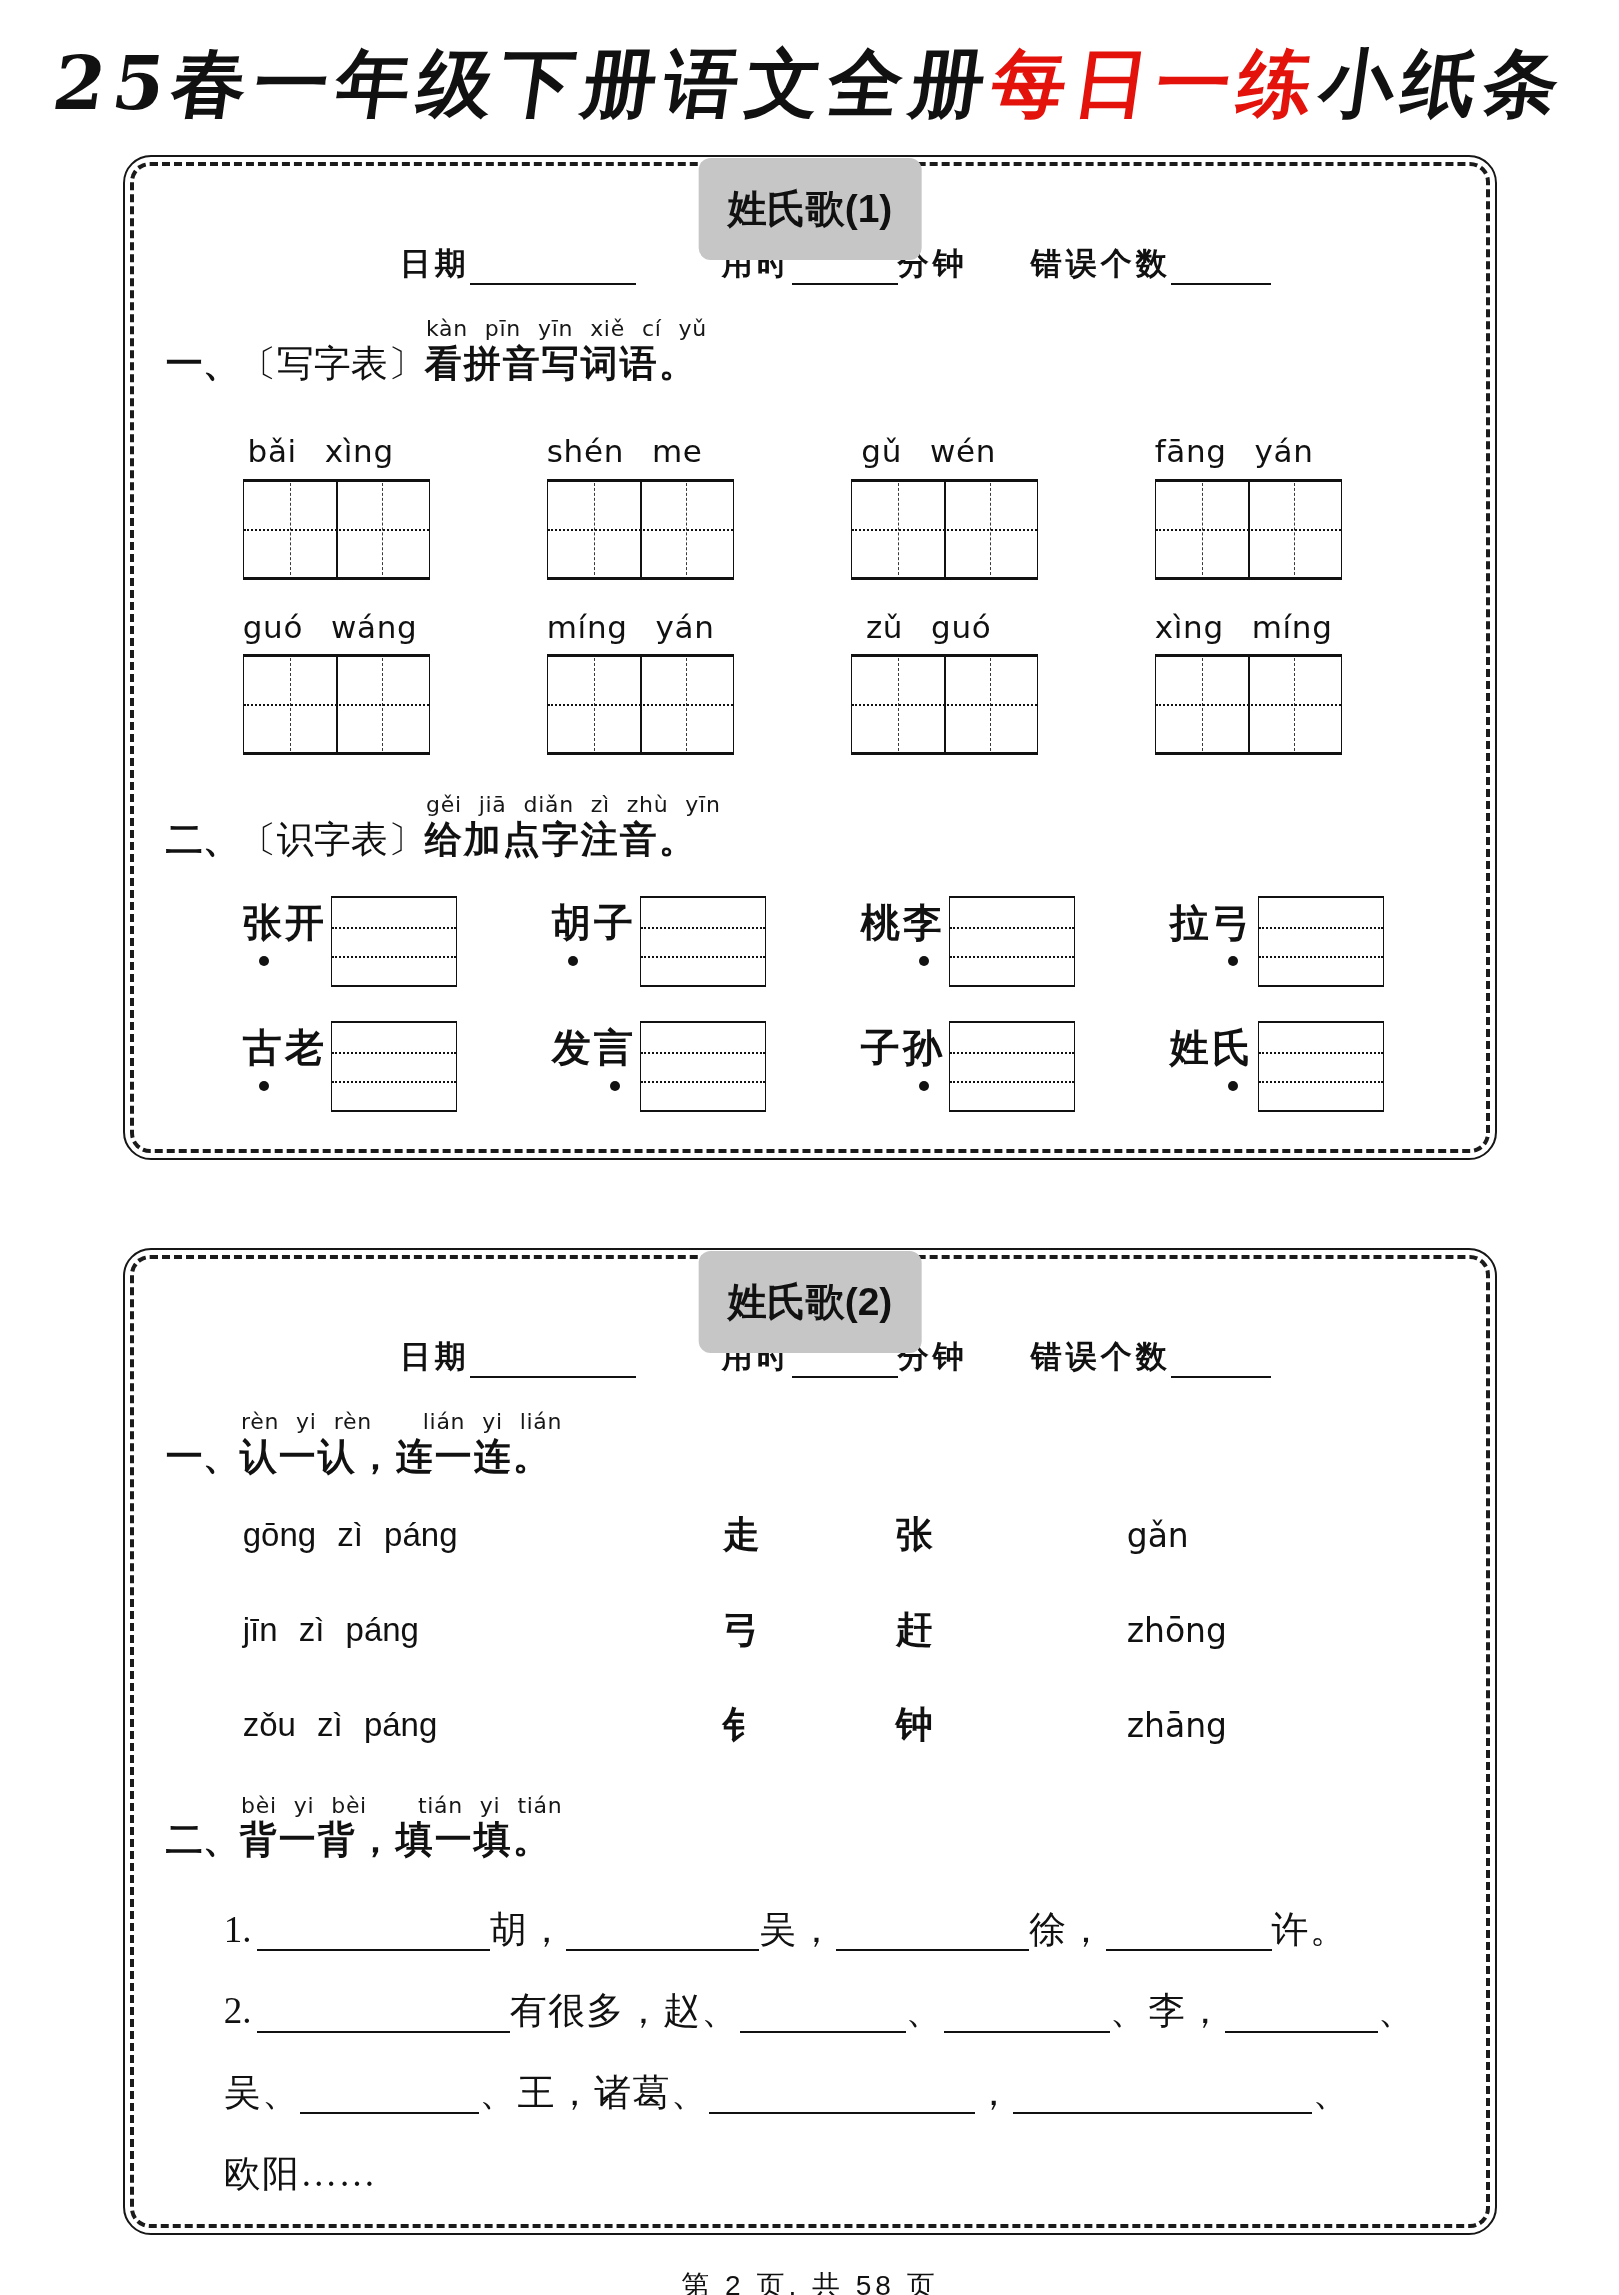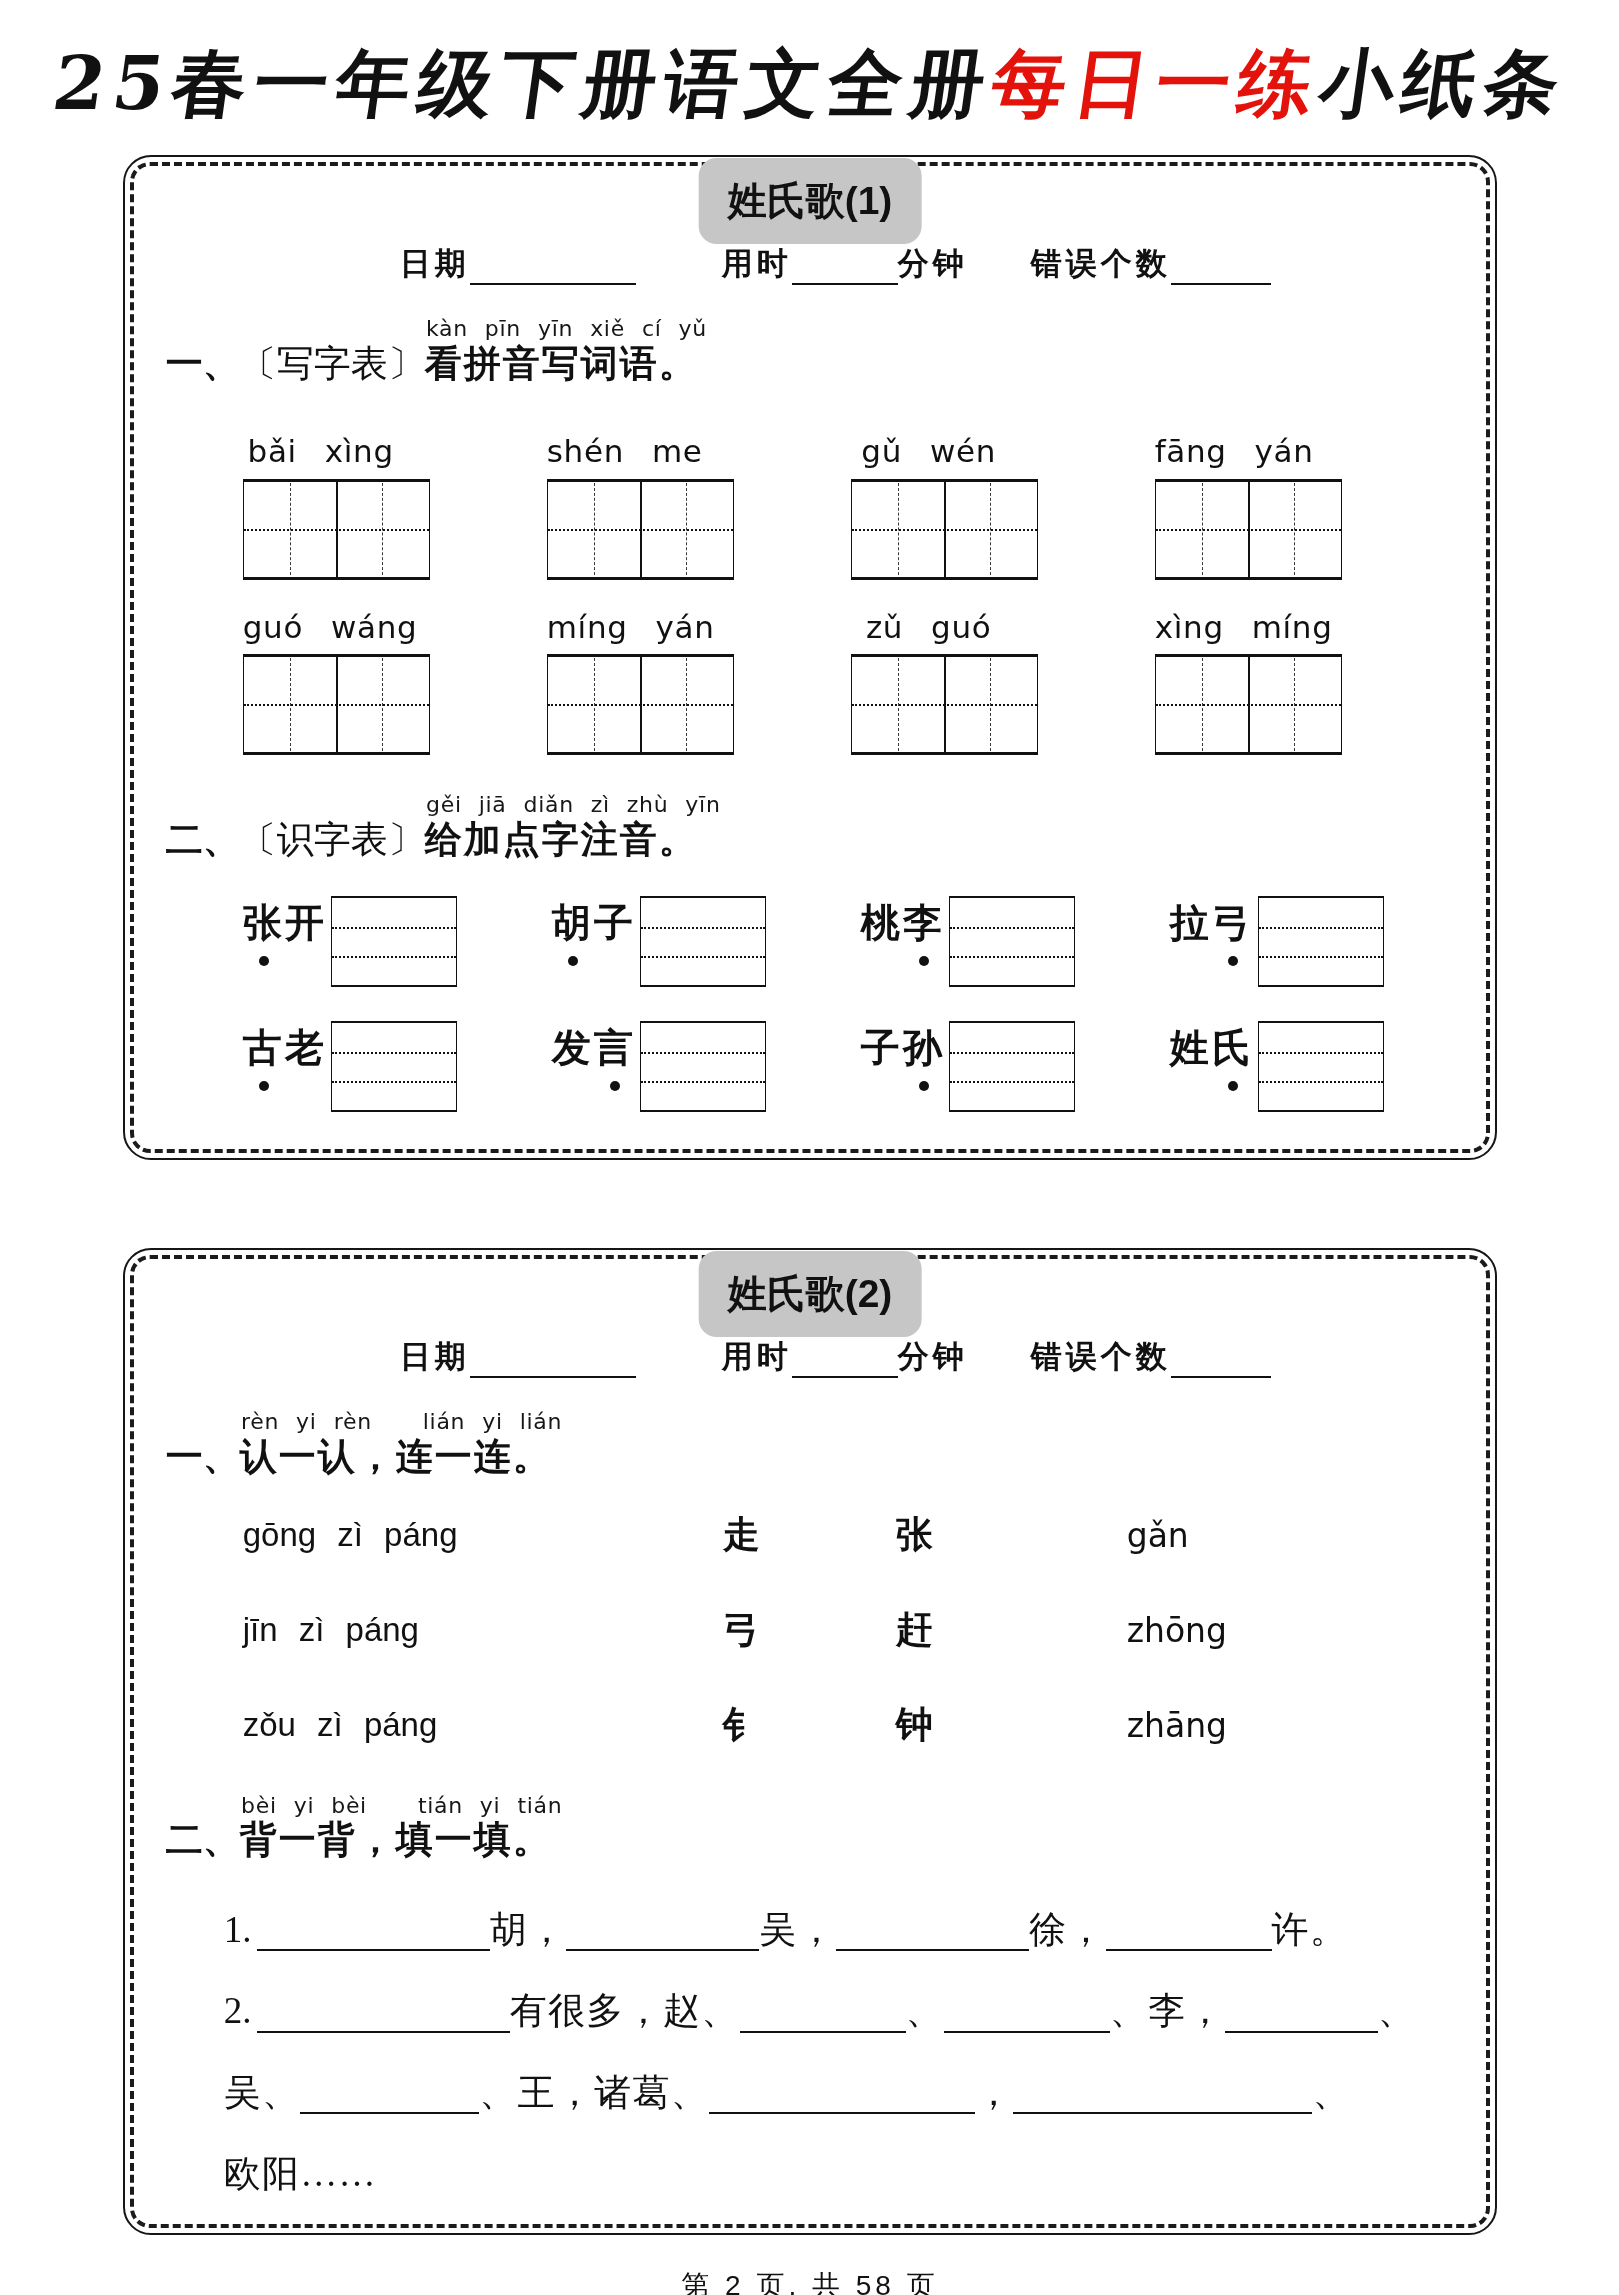--- a/index.html
+++ b/index.html
@@ -20,21 +20,21 @@
     border:2px solid #161616;border-radius:28px;padding:4.7px;
     background:#fff;
   }
   .card-inner{
     position:relative;box-sizing:border-box;width:100%;height:100%;
     border:4.7px dashed #1b1b1b;border-radius:20px;
     padding:77px 0 28px 0;
   }
   .chip{
     position:absolute;top:-8px;left:50%;transform:translateX(-50%);
-    background:#c6c6c6;border-radius:18px;padding:16px 29px;
+    background:#c6c6c6;border-radius:12px;padding:24px 29px;
     font-family:"Liberation Sans", sans-serif;font-weight:900;font-size:39px;
     white-space:nowrap;z-index:2;
   }
   
   .meta{
     margin-left:266px;white-space:nowrap;font-size:31px;
     font-family:"Liberation Serif", serif;font-weight:600;letter-spacing:4px;
   }
   .bl{display:inline-block;border-bottom:2px solid #111;height:0.95em;vertical-align:bottom;}
   .bl4{border-bottom-width:2.7px;}

